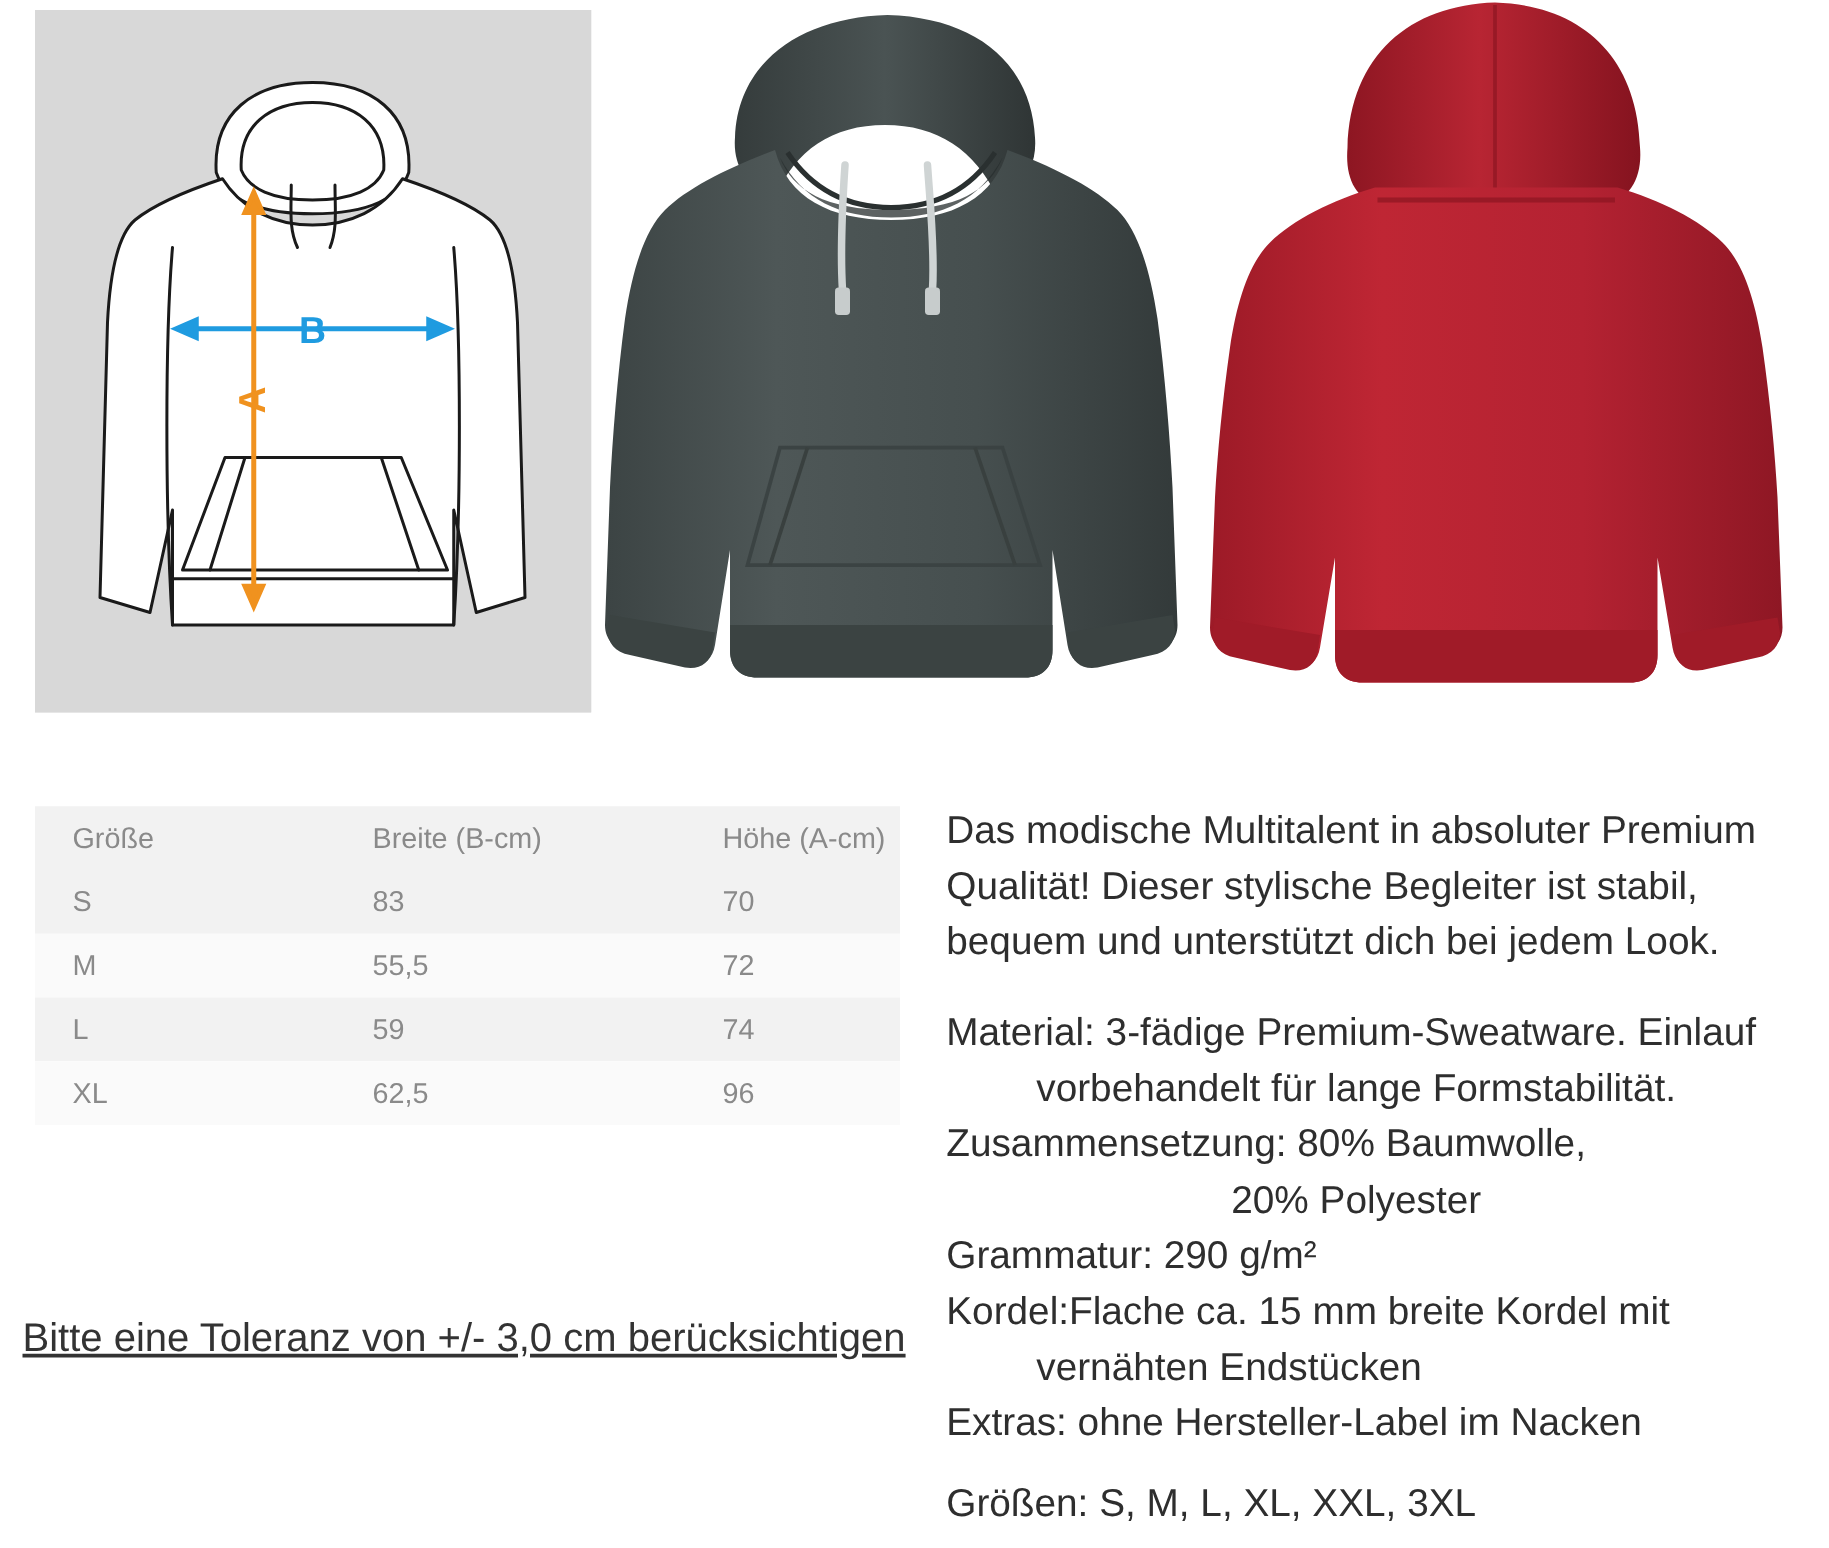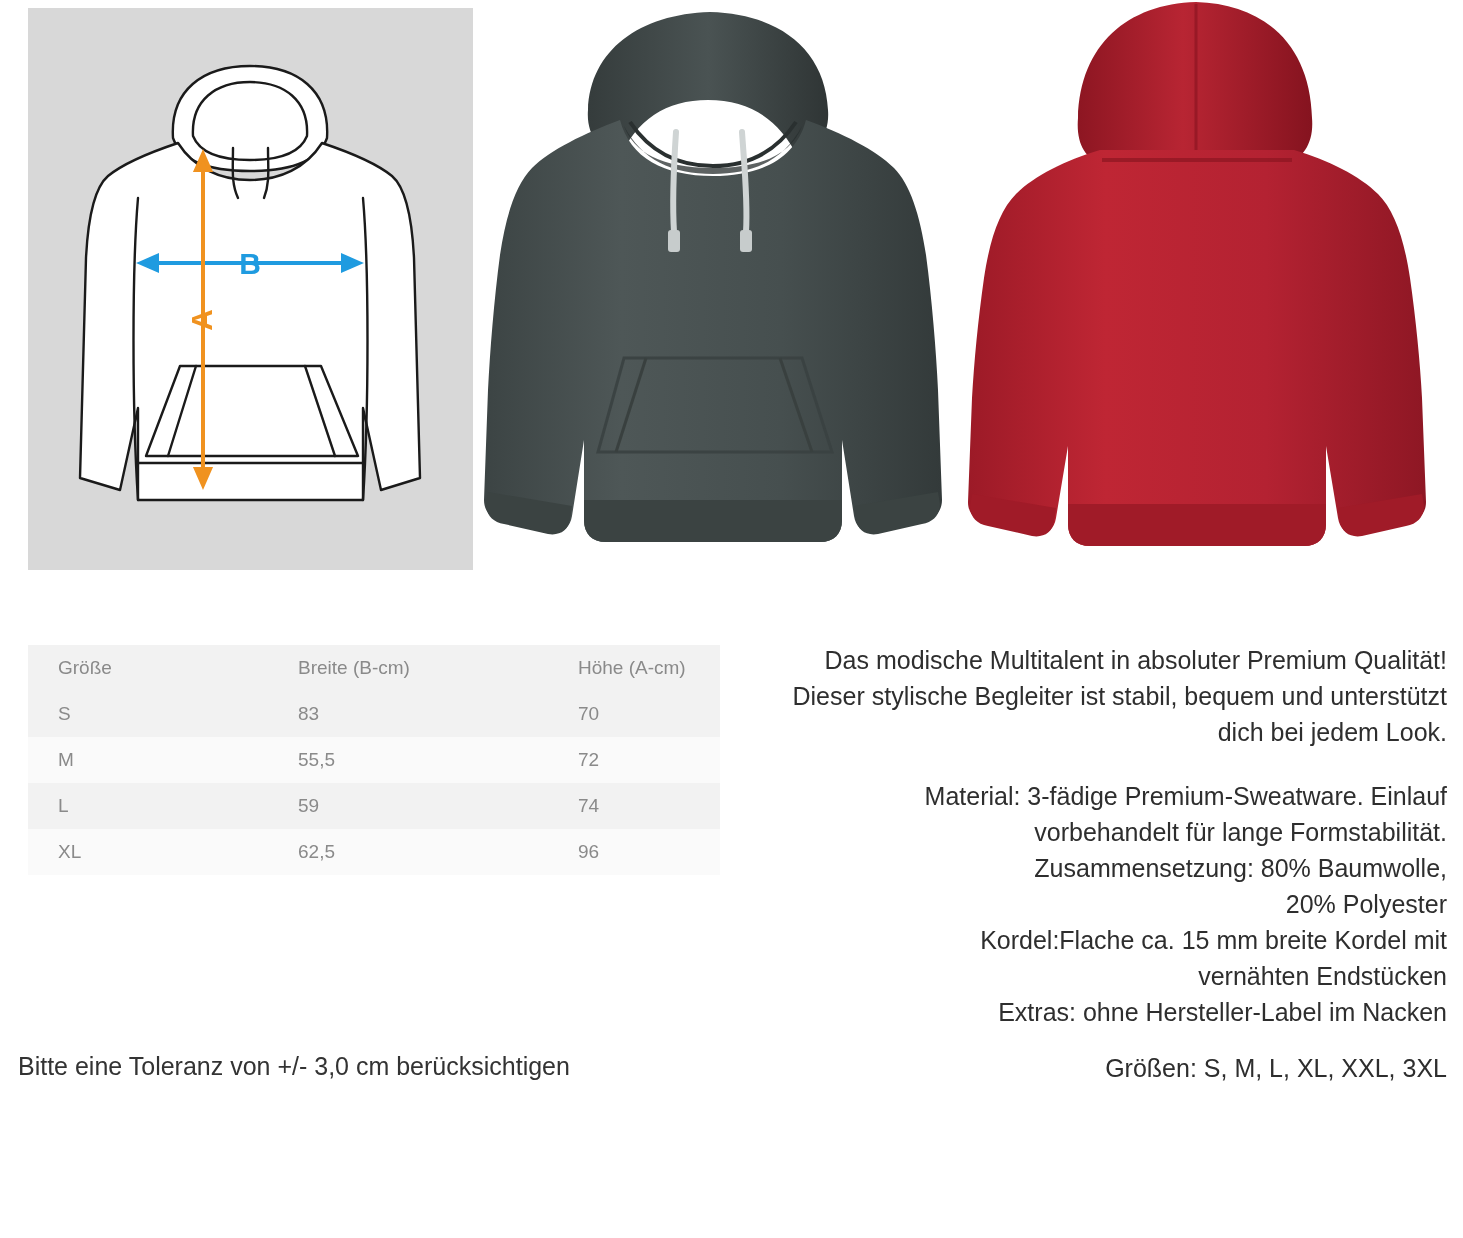--- a/index.html
+++ b/index.html
@@ -48,21 +48,21 @@
   
   .table-wrap {
     position: absolute;
     left: 28px;
     top: 645px;
     width: 692px;
   }
   table.size-table {
     border-collapse: collapse;
     width: 692px;
-    font-size: 19px;
+    font-size: 23px;
     color: #8a8a8a;
   }
   table.size-table th {
     font-weight: normal;
     text-align: left;
     padding: 12px 0 12px 30px;
     background: #f2f2f2;
     color: #8a8a8a;
   }
   table.size-table td {
@@ -74,34 +74,34 @@
   table.size-table tr.even td { background: #fafafa; }
   table.size-table th.col-size,
   table.size-table td.col-size { width: 210px; }
   table.size-table th.col-b,
   table.size-table td.col-b { width: 250px; }
 
   .tolerance {
     position: absolute;
     left: 18px;
     top: 1052px;
-    font-size: 25px;
+    font-size: 32px;
     color: #333333;
+    text-decoration: underline;
   }
 
   
   .desc {
     position: absolute;
     left: 757px;
     top: 642px;
     width: 690px;
-    font-size: 25px;
+    font-size: 31px;
     line-height: 1.44;
     color: #2e2e2e;
-    text-align: right;
   }
   .desc p { margin: 0; }
   .desc .indent { padding-left: 72px; }
   .desc .indent2 { padding-left: 228px; }
   .desc .gap { height: 28px; }
   .desc .gap-small { height: 20px; }
 </style>
 </head>
 <body>
 
@@ -255,18 +255,19 @@
 
 <div class="tolerance">Bitte eine Toleranz von +/- 3,0 cm berücksichtigen</div>
 
 <div class="desc">
   <p>Das modische Multitalent in absoluter Premium Qualität! Dieser stylische Begleiter ist stabil, bequem und unterstützt dich bei jedem Look.</p>
   <div class="gap"></div>
   <p>Material: 3-fädige Premium-Sweatware. Einlauf</p>
   <p class="indent">vorbehandelt für lange Formstabilität.</p>
   <p>Zusammensetzung: 80% Baumwolle,</p>
   <p class="indent2">20% Polyester</p>
+  <p>Grammatur: 290 g/m²</p>
   <p>Kordel:Flache ca. 15 mm breite Kordel mit</p>
   <p class="indent">vernähten Endstücken</p>
   <p>Extras: ohne Hersteller-Label im Nacken</p>
   <div class="gap-small"></div>
   <p>Größen: S, M, L, XL, XXL, 3XL</p>
 </div>
 
 </body></html>

